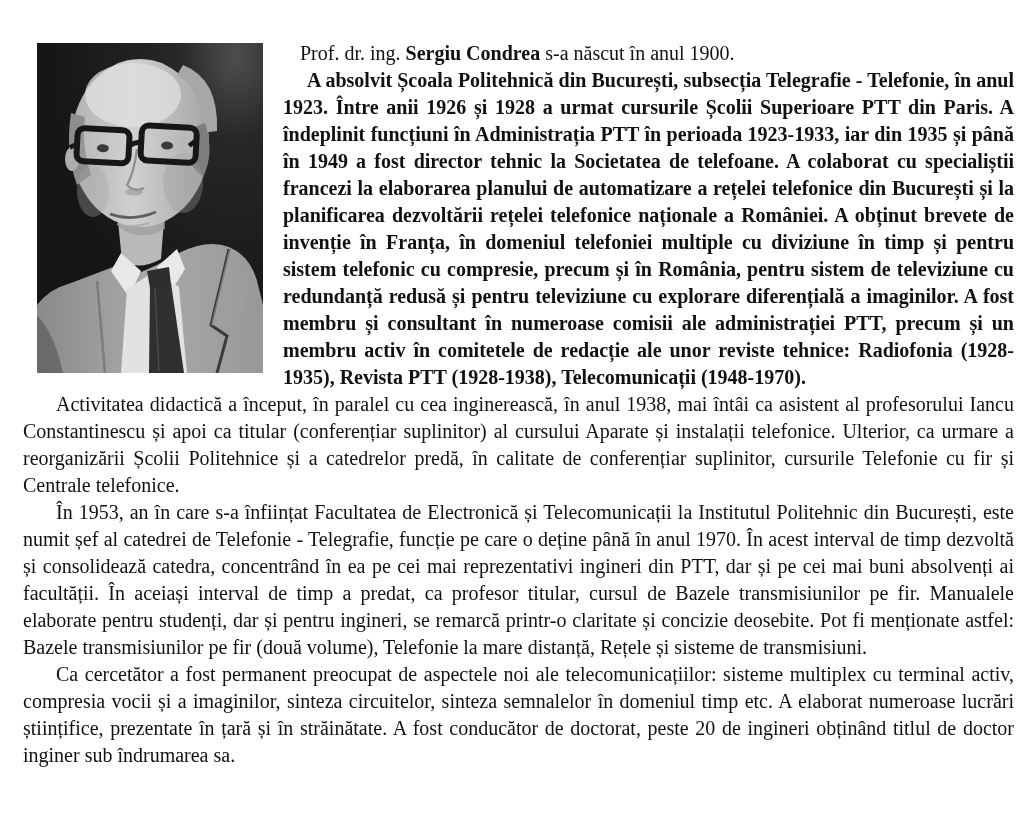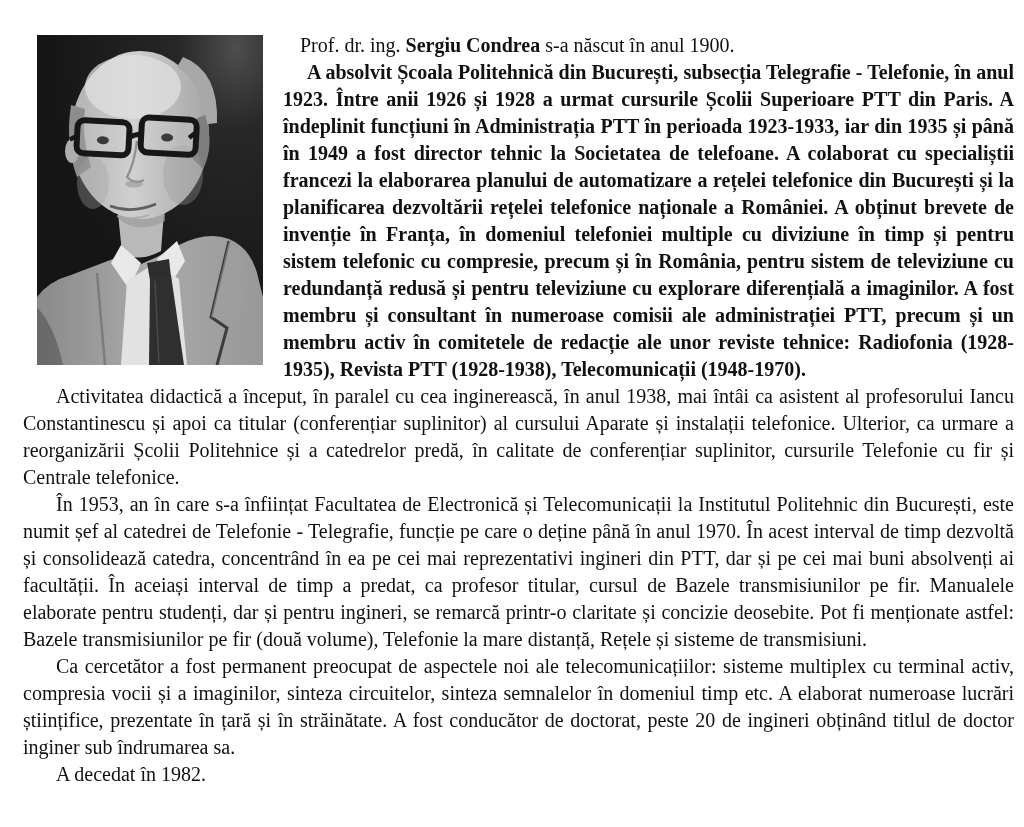--- a/index.html
+++ b/index.html
@@ -3,21 +3,21 @@
 <meta charset="utf-8">
 <style>
   * { margin: 0; padding: 0; box-sizing: border-box; }
   html, body {
     width: 1024px; height: 827px;
     background: #ffffff;
     overflow: hidden;
   }
   .page {
     width: 1024px; height: 827px;
-    padding: 32px 10px 0 23px;
+    padding: 40px 10px 0 23px;
     font-family: "Liberation Serif", serif;
     font-size: 20px;
     line-height: 27px;
     color: #111111;
     text-align: justify;
   }
   .photo-wrap {
     float: left;
     width: 226px;
     height: 330px;
@@ -121,15 +121,14 @@
   <p class="para intro"><span>Prof. dr. ing. </span><b class="name">Sergiu Condrea</b><span> s-a născut în anul 1900.</span></p>
 
   <p class="para lead">A absolvit Școala Politehnică din București, subsecția Telegrafie - Telefonie, în anul 1923. Între anii 1926 și 1928 a urmat cursurile Școlii Superioare PTT din Paris. A îndeplinit funcțiuni în Administrația PTT în perioada 1923-1933, iar din 1935 și până în 1949 a fost director tehnic la Societatea de telefoane. A colaborat cu specialiștii francezi la elaborarea planului de automatizare a rețelei telefonice din București și la planificarea dezvoltării rețelei telefonice naționale a României. A obținut brevete de invenție în Franța, în domeniul telefoniei multiple cu diviziune în timp și pentru sistem telefonic cu compresie, precum și în România, pentru sistem de televiziune cu redundanță redusă și pentru televiziune cu explorare diferențială a imaginilor. A fost membru și consultant în numeroase comisii ale administrației PTT, precum și un membru activ în comitetele de redacție ale unor reviste tehnice: Radiofonia (1928-1935), Revista PTT (1928-1938), Telecomunicații (1948-1970).</p>
 
   <p class="para">Activitatea didactică a început, în paralel cu cea inginerească, în anul 1938, mai întâi ca asistent al profesorului Iancu Constantinescu și apoi ca titular (conferențiar suplinitor) al cursului Aparate și instalații telefonice. Ulterior, ca urmare a reorganizării Școlii Politehnice și a catedrelor predă, în calitate de conferențiar suplinitor, cursurile Telefonie cu fir și Centrale telefonice.</p>
 
   <p class="para">În 1953, an în care s-a înființat Facultatea de Electronică și Telecomunicații la Institutul Politehnic din București, este numit șef al catedrei de Telefonie - Telegrafie, funcție pe care o deține până în anul 1970. În acest interval de timp dezvoltă și consolidează catedra, concentrând în ea pe cei mai reprezentativi ingineri din PTT, dar și pe cei mai buni absolvenți ai facultății. În aceiași interval de timp a predat, ca profesor titular, cursul de Bazele transmisiunilor pe fir. Manualele elaborate pentru studenți, dar și pentru ingineri, se remarcă printr-o claritate și concizie deosebite. Pot fi menționate astfel: Bazele transmisiunilor pe fir (două volume), Telefonie la mare distanță, Rețele și sisteme de transmisiuni.</p>
 
   <p class="para">Ca cercetător a fost permanent preocupat de aspectele noi ale telecomunicațiilor: sisteme multiplex cu terminal activ, compresia vocii și a imaginilor, sinteza circuitelor, sinteza semnalelor în domeniul timp etc. A elaborat numeroase lucrări științifice, prezentate în țară și în străinătate. A fost conducător de doctorat, peste 20 de ingineri obținând titlul de doctor inginer sub îndrumarea sa.</p>
 
-  <p class="para">A decedat în 1982.</p>
 
 </div>
 
 </body></html>

